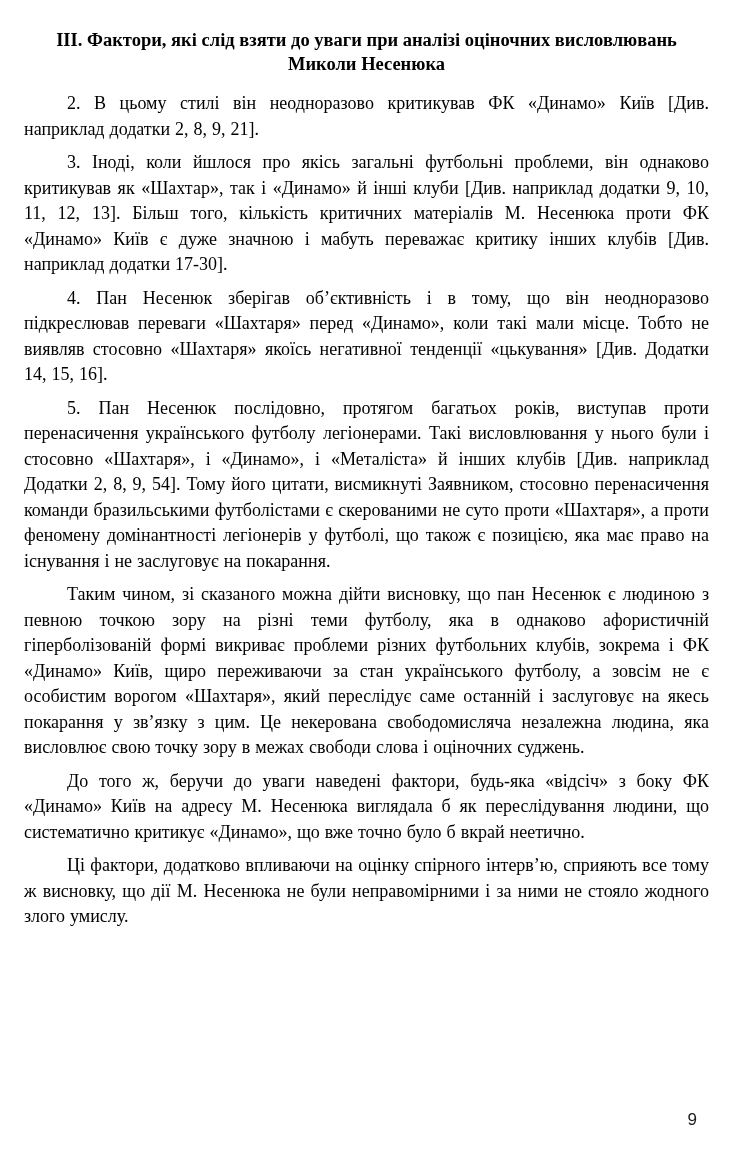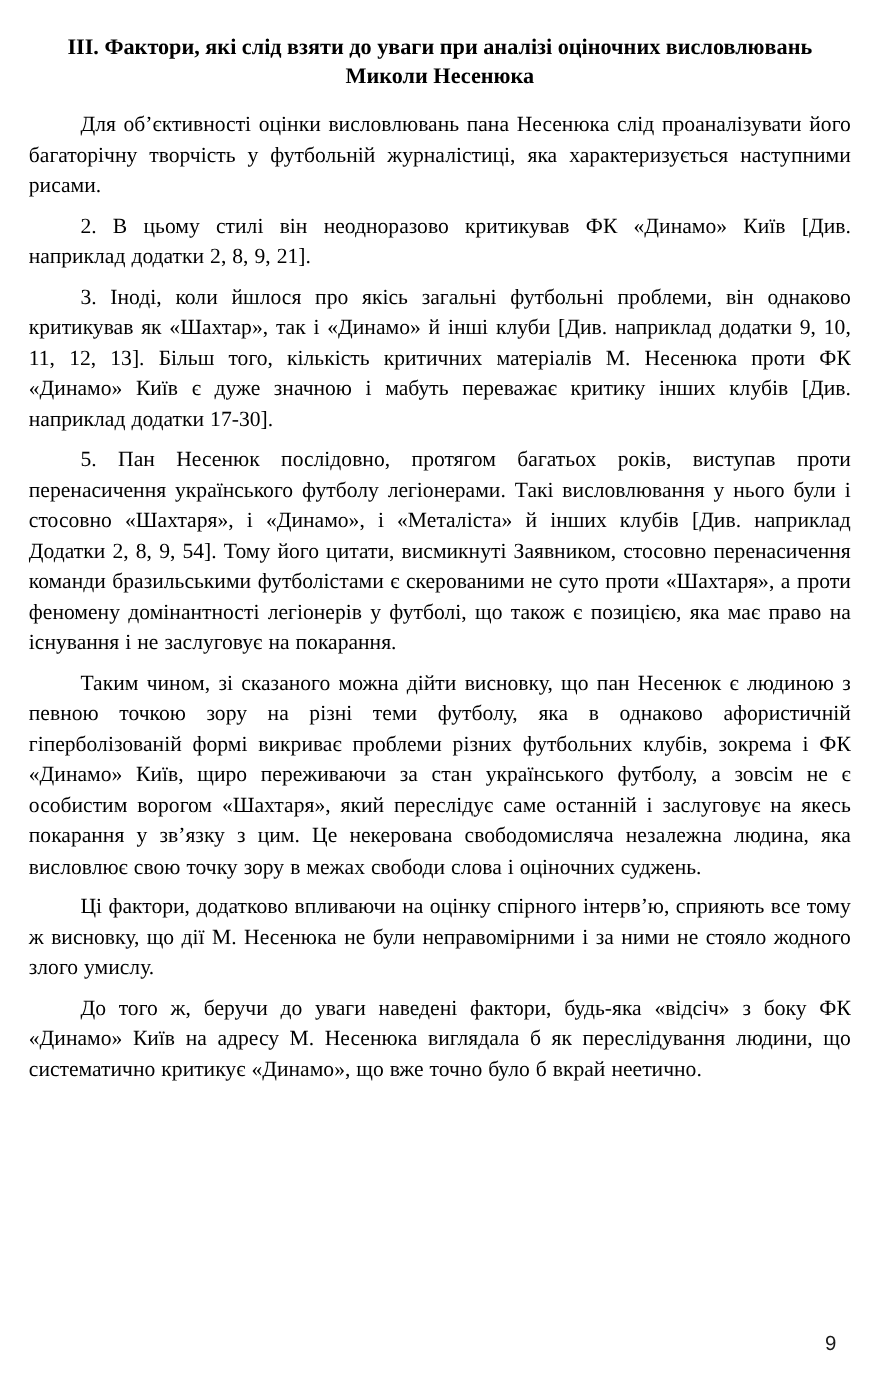--- a/index.html
+++ b/index.html
@@ -48,22 +48,22 @@
     font-size: 17px;
     color: #1a1a1a;
   }
 </style>
 </head>
 <body>
 
 <div class="page">
   <div class="content">
     <h1 class="heading">III. Фактори, які слід взяти до уваги при аналізі оціночних висловлювань Миколи Несенюка</h1>
-    <p class="para">Для об’єктивності оцінки висловлювань пана Несенюка слід проаналізувати його багаторічну творчість у футбольній журналістиці, яка характеризується наступними рисами.</p>
     <p class="para">2. В цьому стилі він неодноразово критикував ФК «Динамо» Київ [Див. наприклад додатки 2, 8, 9, 21].</p>
     <p class="para">3. Іноді, коли йшлося про якісь загальні футбольні проблеми, він однаково критикував як «Шахтар», так і «Динамо» й інші клуби [Див. наприклад додатки 9, 10, 11, 12, 13]. Більш того, кількість критичних матеріалів М. Несенюка проти ФК «Динамо» Київ є дуже значною і мабуть переважає критику інших клубів [Див. наприклад додатки 17-30].</p>
+    <p class="para">4. Пан Несенюк зберігав об’єктивність і в тому, що він неодноразово підкреслював переваги «Шахтаря» перед «Динамо», коли такі мали місце. Тобто не виявляв стосовно «Шахтаря» якоїсь негативної тенденції «цькування» [Див. Додатки 14, 15, 16].</p>
     <p class="para">5. Пан Несенюк послідовно, протягом багатьох років, виступав проти перенасичення українського футболу легіонерами. Такі висловлювання у нього були і стосовно «Шахтаря», і «Динамо», і «Металіста» й інших клубів [Див. наприклад Додатки 2, 8, 9, 54]. Тому його цитати, висмикнуті Заявником, стосовно перенасичення команди бразильськими футболістами є скерованими не суто проти «Шахтаря», а проти феномену домінантності легіонерів у футболі, що також є позицією, яка має право на існування і не заслуговує на покарання.</p>
     <p class="para">Таким чином, зі сказаного можна дійти висновку, що пан Несенюк є людиною з певною точкою зору на різні теми футболу, яка в однаково афористичній гіперболізованій формі викриває проблеми різних футбольних клубів, зокрема і ФК «Динамо» Київ, щиро переживаючи за стан українського футболу, а зовсім не є особистим ворогом «Шахтаря», який переслідує саме останній і заслуговує на якесь покарання у зв’язку з цим. Це некерована свободомисляча незалежна людина, яка висловлює свою точку зору в межах свободи слова і оціночних суджень.</p>
+    <p class="para">До того ж, беручи до уваги наведені фактори, будь-яка «відсіч» з боку ФК «Динамо» Київ на адресу М. Несенюка виглядала б як переслідування людини, що систематично критикує «Динамо», що вже точно було б вкрай неетично.</p>
     <p class="para">Ці фактори, додатково впливаючи на оцінку спірного інтерв’ю, сприяють все тому ж висновку, що дії М. Несенюка не були неправомірними і за ними не стояло жодного злого умислу.</p>
-    <p class="para">До того ж, беручи до уваги наведені фактори, будь-яка «відсіч» з боку ФК «Динамо» Київ на адресу М. Несенюка виглядала б як переслідування людини, що систематично критикує «Динамо», що вже точно було б вкрай неетично.</p>
   </div>
   <div class="page-number">9</div>
 </div>
 
 </body></html>

